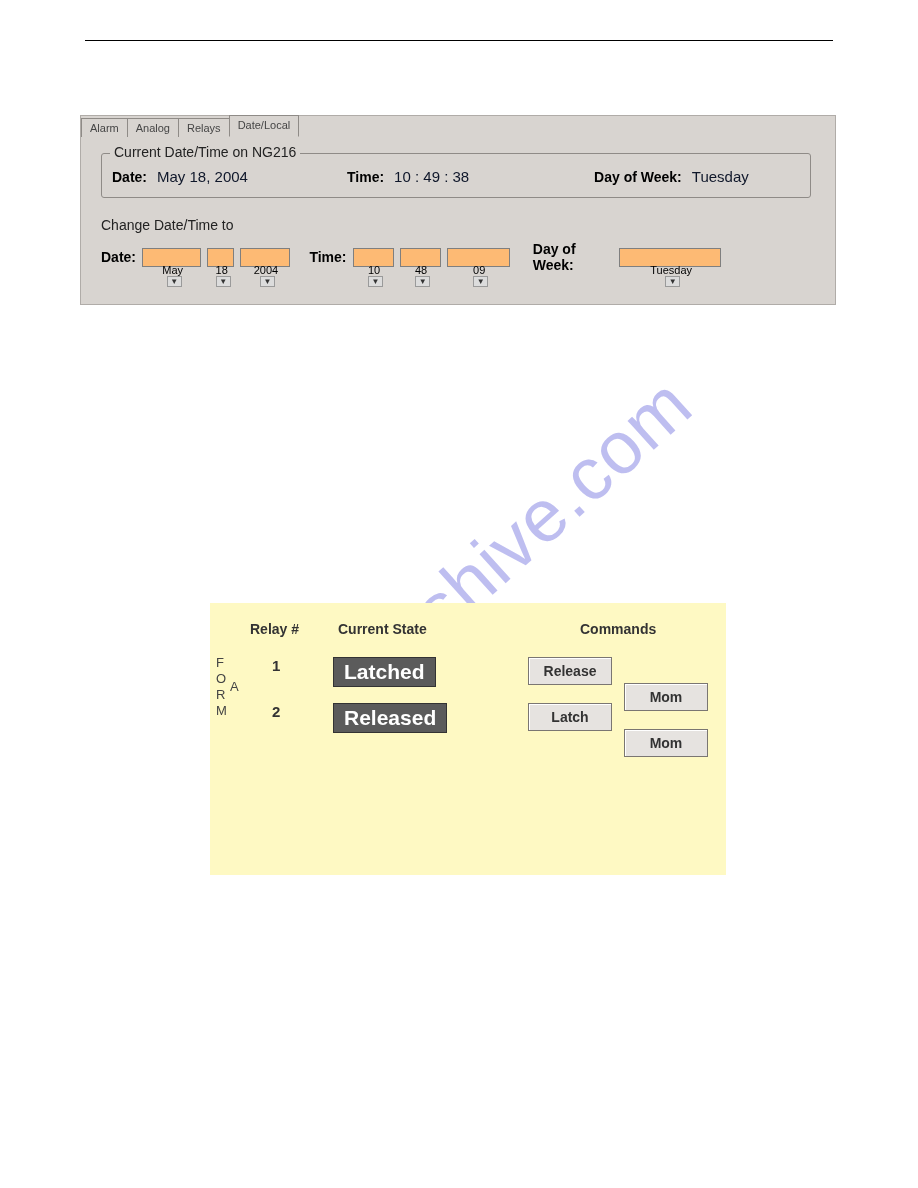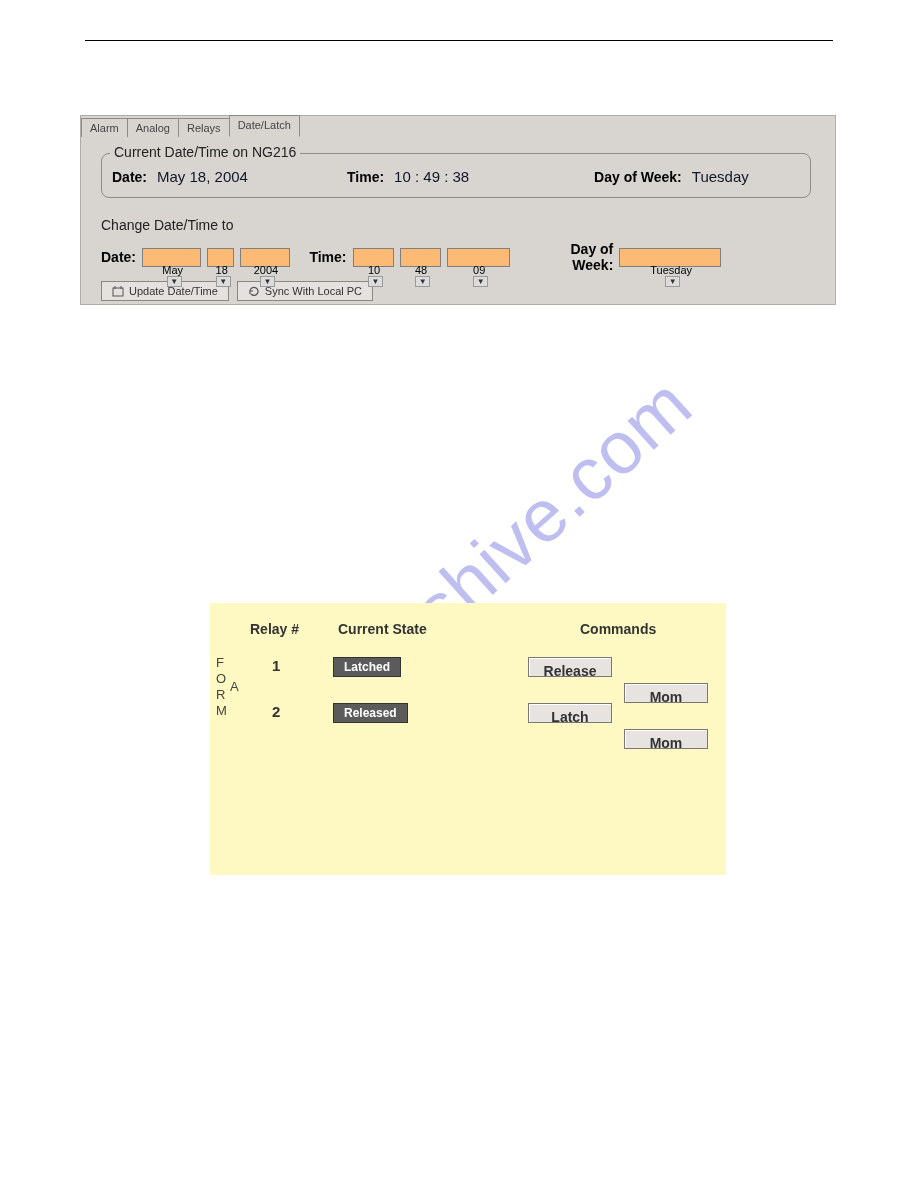--- a/index.html
+++ b/index.html
@@ -52,21 +52,21 @@
   .tab.active {
     background: #d8d4d0;
     height: 22px;
     top: 0;
     border-bottom: 1px solid #d8d4d0;
     z-index: 2;
   }
   .groupbox {
     position: absolute;
     border: 1px solid #8f8b87;
-    border-radius: 8px;
+    border-radius: 3px;
   }
   .grouplabel {
     position: absolute;
     top: -10px;
     left: 8px;
     background: #d8d4d0;
     padding: 0 4px;
     font-size: 14px;
     color: #222;
   }
@@ -84,21 +84,20 @@
     font-size: 12px;
   }
   .lbl-bold { font-weight: bold; font-size: 14px; }
   .val-big { font-size: 15px; color: #0f172a; }
   .gb-change {
     top: 103px;
     left: 20px;
     width: 620px;
     height: 80px;
     border: none;
-    text-align: right;
   }
   .gb-change .grouplabel {
     top: -2px; left: 0; padding: 0;
     font-size: 14px;
   }
   .row-change {
     display: flex;
     align-items: center;
     padding: 22px 0 0 0;
     gap: 6px;
@@ -185,29 +184,29 @@
     left: 62px;
     font-size: 15px;
     font-weight: bold;
     color: #333;
   }
   .state-chip {
     position: absolute;
     left: 123px;
     background: #5b5b5b;
     color: #fff;
-    font-size: 12px;
+    font-size: 21px;
     font-weight: bold;
     padding: 2px 10px;
     border: 1px solid #333;
   }
   .cmd-btn {
     position: absolute;
     width: 84px;
-    height: 20px;
+    height: 28px;
     background: #e6e3e0;
     border: 1px solid #7a7672;
     box-shadow: inset 1px 1px 0 #fff;
     font-size: 14px;
     font-weight: bold;
     color: #333;
     cursor: pointer;
     text-align: center;
     line-height: 26px;
   }
@@ -230,21 +229,21 @@
 </head>
 <body>
 
 <div class="page-rule"></div>
 
 <div class="panel1">
   <div class="tabstrip">
     <div class="tab">Alarm</div>
     <div class="tab">Analog</div>
     <div class="tab">Relays</div>
-    <div class="tab active">Date/Latch</div>
+    <div class="tab active">Date/Local</div>
   </div>
 
   <div class="groupbox gb-current">
     <div class="grouplabel">Current Date/Time on NG216</div>
     <div class="row-current">
       <span class="lbl-bold">Date:</span>
       <span class="val-big" style="min-width:130px">May 18, 2004</span>
       <span style="flex:0 0 40px"></span>
       <span class="lbl-bold">Time:</span>
       <span class="val-big" style="min-width:110px">10 : 49 : 38</span>
@@ -284,40 +283,20 @@
         <span style="flex:1">09</span>
         <span class="caret">▼</span>
       </span>
       <span style="width:12px"></span>
       <span class="lbl-bold">Day of Week:</span>
       <span class="ddl" style="width:110px">
         <span style="flex:1">Tuesday</span>
         <span class="caret">▼</span>
       </span>
     </div>
-    <div class="btnrow">
-      <span class="winbtn">
-        <span class="ico">
-          <svg viewBox="0 0 12 12" width="12" height="12">
-              <rect x="1" y="3" width="10" height="8" fill="none" stroke="#555" stroke-width="1"></rect>
-              <path d="M3 1 v3 M9 1 v3" stroke="#555" stroke-width="1"></path>
-            </svg>
-        </span>
-        <span>Update Date/Time</span>
-      </span>
-      <span class="winbtn">
-        <span class="ico">
-          <svg viewBox="0 0 12 12" width="12" height="12">
-              <path d="M2 6 a4 4 0 1 1 1 3" fill="none" stroke="#555" stroke-width="1.2"></path>
-              <path d="M2 9 l0 -3 l3 0" fill="none" stroke="#555" stroke-width="1.2"></path>
-            </svg>
-        </span>
-        <span>Sync With Local PC</span>
-      </span>
-    </div>
   </div>
 </div>
 
 <div class="watermark">manualshive.com</div>
 
 <div class="panel2">
   <div class="relay-hdr hdr-relay">Relay #</div>
   <div class="relay-hdr hdr-state">Current State</div>
   <div class="relay-hdr hdr-cmds">Commands</div>
 

